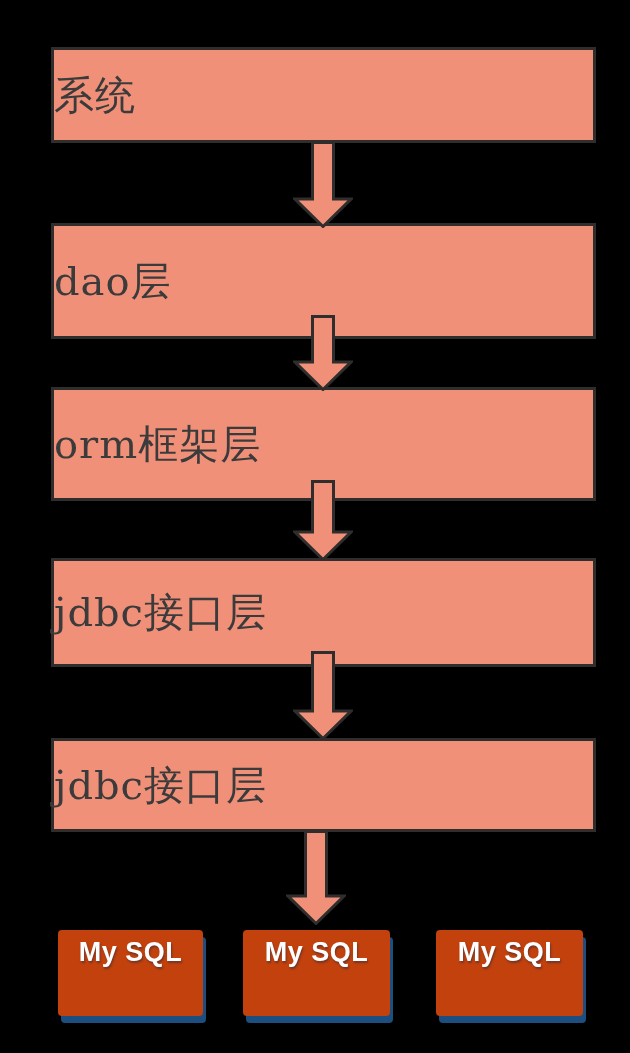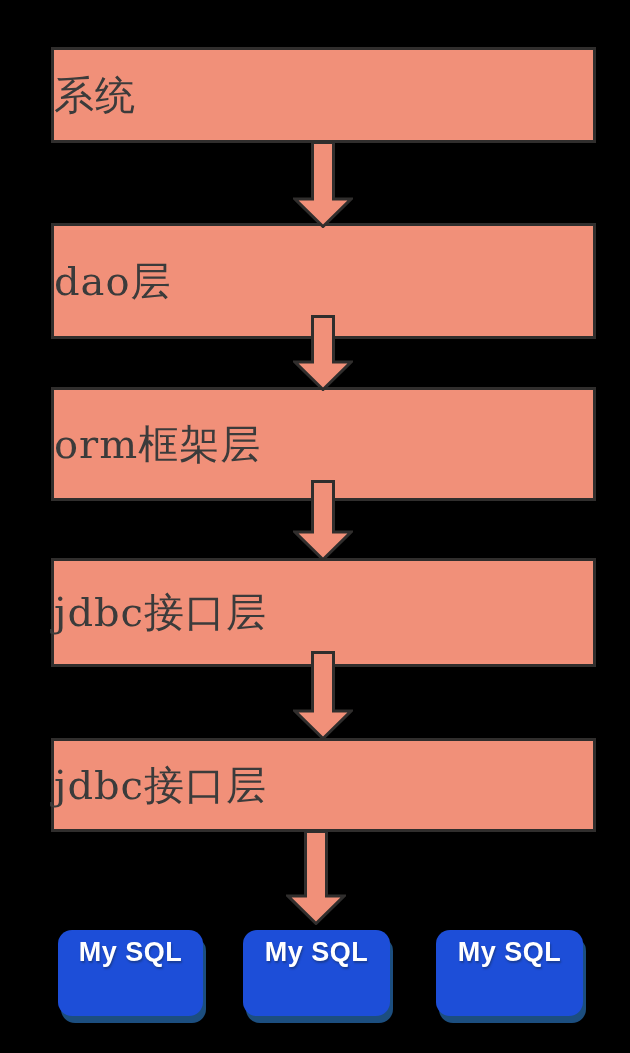--- a/index.html
+++ b/index.html
@@ -33,22 +33,22 @@
   }
   .arrow-1{top:141px;height:87px;}
   .arrow-2{top:315px;height:76px;}
   .arrow-3{top:480px;height:81px;}
   .arrow-4{top:651px;height:89px;}
   .arrow-5{top:830px;height:95px;left:286px;}
   .db-box{
     position:absolute;
     top:930px;height:86px;
     box-sizing:border-box;
-    background:#1d4ed8;
-    border-radius:14px;
+    background:#c2410c;
+    border-radius:4px;
     box-shadow:3px 7px 0 #1C4E7F;
     text-align:center;
   }
   .db-1{left:58px;width:145px;}
   .db-2{left:243px;width:147px;}
   .db-3{left:436px;width:147px;}
   .db-label{
     display:inline-block;
     margin-top:7px;
     font-family:"Liberation Sans","DejaVu Sans",sans-serif;

